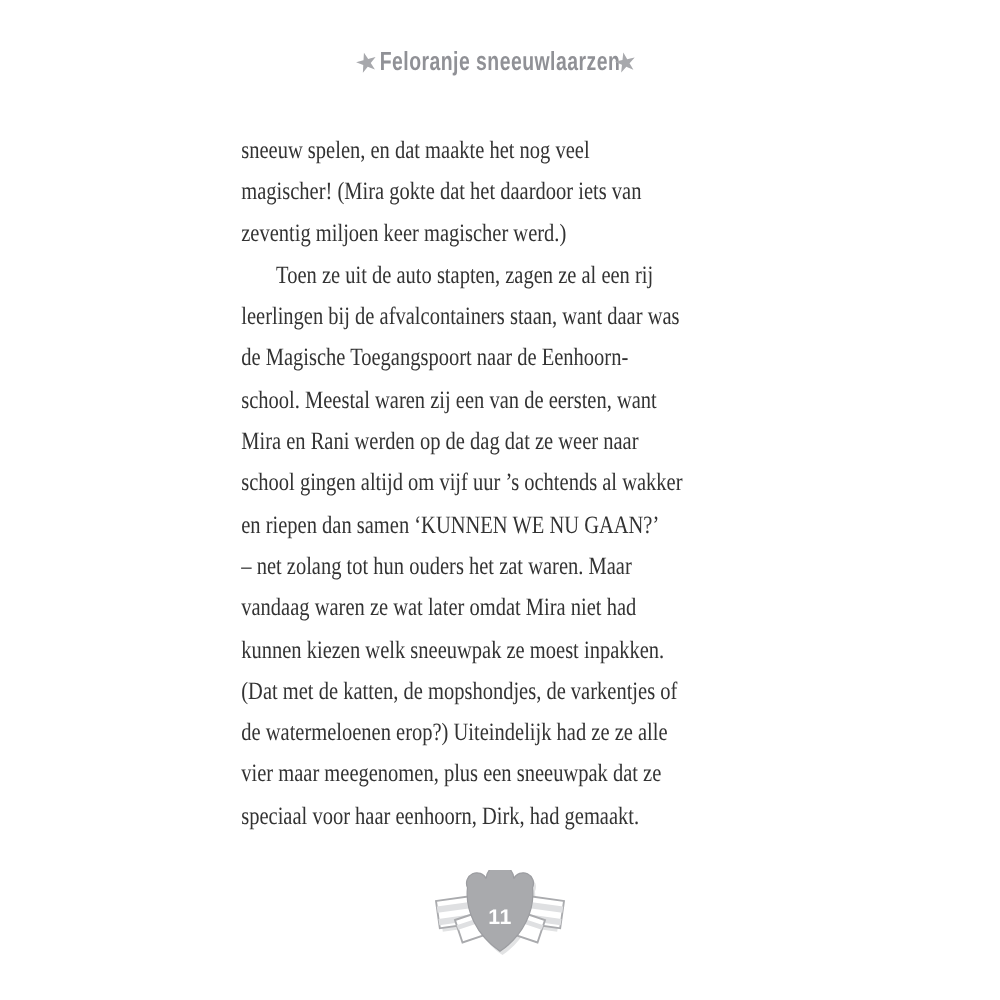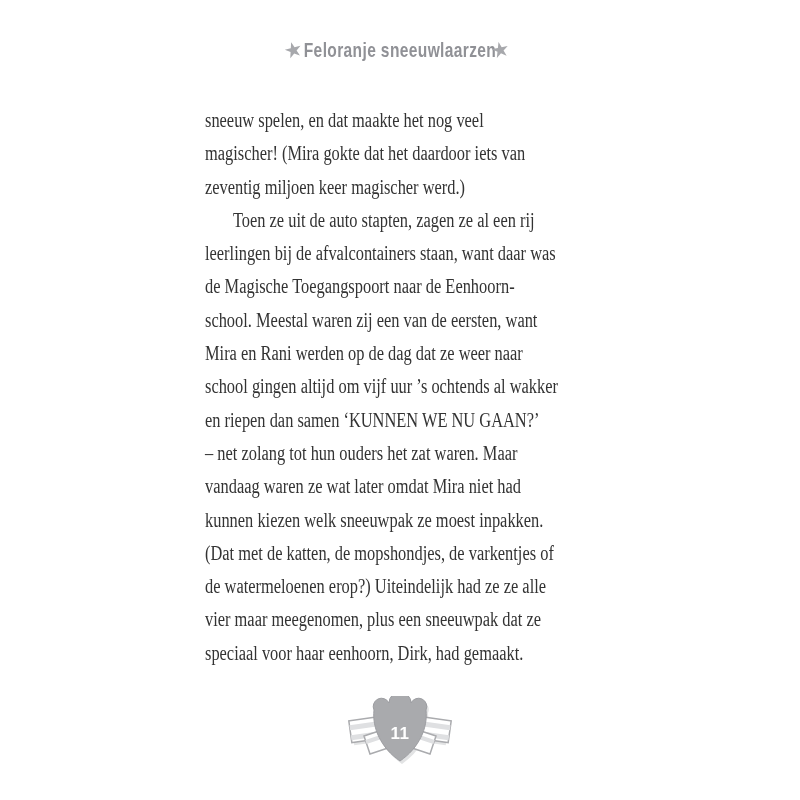--- a/index.html
+++ b/index.html
@@ -38,21 +38,21 @@
     line-height: 21px;
     color: #a7a8ac;
     font-family: "DejaVu Sans", sans-serif;
   }
   .star-left  { left: 284px; transform: rotate(-15deg); }
   .star-right { left: 491px; transform: rotate(-12deg); }
 
   
   .bodytext {
     position: absolute;
-    left: 205px; top: 104px;
+    left: 193px; top: 104px;
     width: 400px;
   }
   .line {
     margin: 0;
     font-size: 20px;
     line-height: 33.3px;
     color: #333333;
     white-space: nowrap;
     transform: scaleX(0.82);
     transform-origin: 0 50%;

